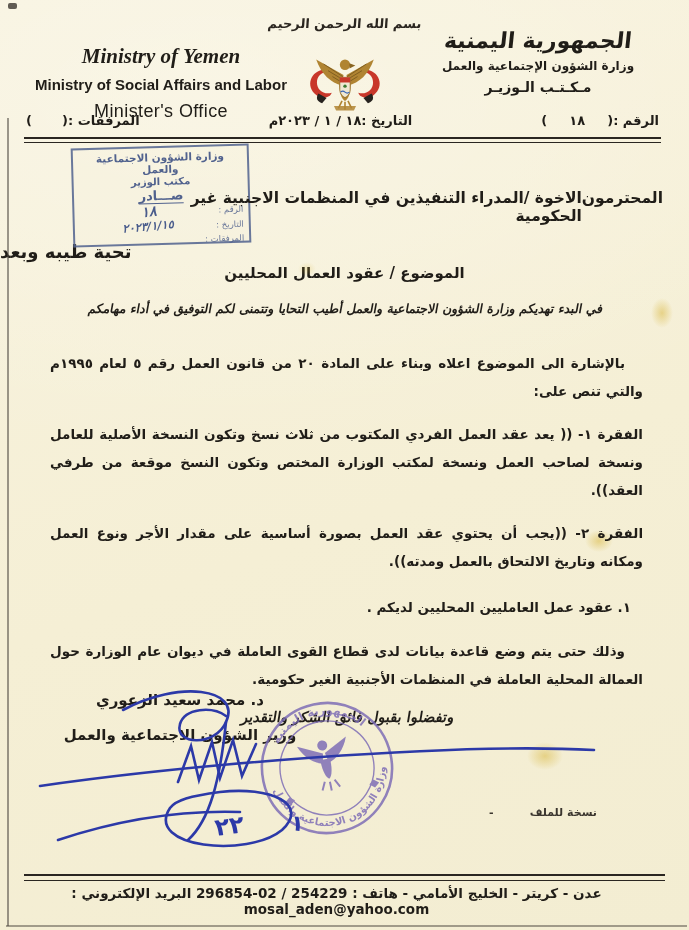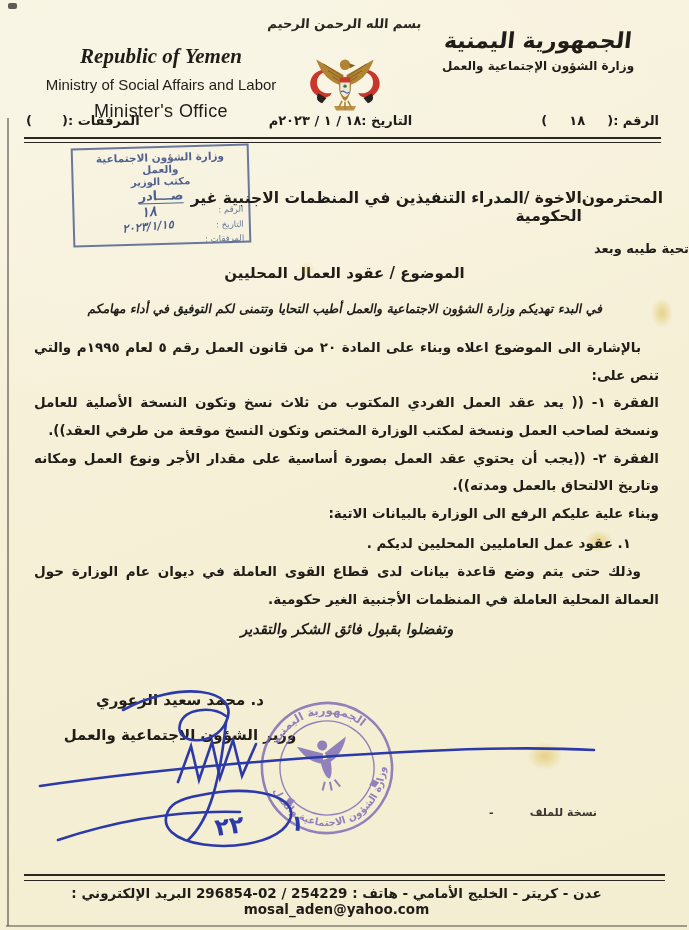--- a/index.html
+++ b/index.html
@@ -9,21 +9,21 @@
       radial-gradient(1200px 600px at 30% 10%, rgba(255,255,255,.25), transparent 60%),
       linear-gradient(160deg, #f8f3df 0%, #f5efd5 55%, #f3edd2 100%);
     font-family:"DejaVu Sans", sans-serif; color:#201d18; overflow:hidden;
   }
   
   .bismillah{position:absolute; top:16px; left:0; right:0; text-align:center;
     font-size:13px; font-weight:700; transform:skewX(-4deg); color:#2b2620;}
   .emblem{position:absolute; top:42px; left:297px;}
   .hdr-en{position:absolute; top:44px; left:30px; width:262px; text-align:center;}
   .hdr-en .l1{font-family:"Liberation Serif", serif; font-style:italic; font-size:21px; font-weight:600;}
-  .hdr-en .l2{font-family:"Liberation Sans", sans-serif; font-weight:normal; font-size:15px; margin-top:7px;}
+  .hdr-en .l2{font-family:"Liberation Sans", sans-serif; font-weight:bold; font-size:15px; margin-top:7px;}
   .hdr-en .l3{font-family:"Liberation Sans", sans-serif; font-weight:normal; font-size:18px; margin-top:8px; letter-spacing:.4px;}
   .hdr-ar{position:absolute; top:28px; right:26px; width:250px; text-align:center; direction:rtl;}
   .hdr-ar .l1{font-size:22px; font-weight:800; transform:skewX(-6deg); }
   .hdr-ar .l2{font-size:12px; font-weight:800; margin-top:6px;}
   .hdr-ar .l3{font-size:14px; font-weight:800; margin-top:6px; letter-spacing:1px;}
   .meta{position:absolute; top:113px; left:26px; right:30px; direction:rtl;
     display:flex; justify-content:space-between; align-items:center;
     font-size:13px; font-weight:800;}
   .meta .cell{display:flex; align-items:center;}
   .meta .gap-s{display:inline-block; width:22px;}
@@ -39,28 +39,28 @@
   .out-stamp .s3{font-size:13px; font-weight:800; text-align:center; letter-spacing:2px;
     text-decoration:underline; text-underline-offset:3px; margin-top:1px;}
   .out-stamp .row{display:flex; align-items:center; font-size:8.5px; margin-top:0px; min-height:13px;}
   .out-stamp .row .lbl{opacity:.85; white-space:nowrap;}
   .out-stamp .row .val{flex:1; text-align:center; font-style:italic; font-weight:700; color:#4a5c8c;}
   .out-stamp .row .val.num{font-size:14px; transform:rotate(-5deg);}
   .out-stamp .row .val.date{font-size:11.5px; transform:rotate(-4deg); direction:ltr;}
   
   .addr-row{position:absolute; top:189px; right:26px; left:150px; direction:rtl;
     display:flex; justify-content:space-between; font-size:15.5px; font-weight:800; z-index:3;}
-  .greeting{position:absolute; top:241px; left:0; right:0; text-align:right;
-    font-size:13px; font-weight:800;}
+  .greeting{position:absolute; top:241px; left:0; right:0; text-align:left;
+    font-size:18px; font-weight:800;}
   .subject{position:absolute; top:264px; left:0; right:0; text-align:center; font-size:15px;
     font-weight:800; text-underline-offset:4px;}
   .intro{position:absolute; top:301px; left:40px; right:40px; text-align:center; direction:rtl;
     font-size:12.5px; font-weight:600; font-style:italic; transform:skewX(4deg);}
   .body{position:absolute; top:334px; right:30px; left:34px; direction:rtl; z-index:2;}
-  .body p{margin:0; font-size:13.5px; font-weight:600; line-height:2.05; text-align:justify;}
+  .body p{margin:16px; font-size:13.5px; font-weight:600; line-height:2.05; text-align:justify;}
   .body p.ind{text-indent:18px;}
   .body .item{font-size:13.5px; font-weight:600; line-height:2.25; padding-right:28px;}
   .closing{margin-top:8px; text-align:center; font-size:14.5px; font-weight:800;
     font-style:italic; transform:skewX(5deg);}
   
   .sig-name{position:absolute; top:691px; left:58px; width:244px; text-align:center;
     font-size:15px; font-weight:800; direction:rtl;}
   .sig-title{position:absolute; top:726px; left:34px; width:292px; text-align:center;
     font-size:15px; font-weight:800; direction:rtl; z-index:2;}
   .round-stamp{position:absolute; top:697px; left:256px; width:142px; height:142px;
@@ -107,28 +107,29 @@
       <path d="M58 45 L72 45 L72 62 C72 68 68 71 65 72.5 C62 71 58 68 58 62 Z" fill="#efe8d2" stroke="#8a6520" stroke-width="1"></path>
       <path d="M58 45 L72 45 L72 52 L58 52 Z" fill="#c8372a"></path>
       <circle cx="65" cy="57" r="2.3" fill="#3d7a33"></circle>
       <path d="M59 65 q3 -2.6 6 0 q3 2.6 6 0" stroke="#3a66b5" stroke-width="1.6" fill="none"></path>
       <path d="M61 77 l-5 10 M65 78 l0 11 M69 77 l5 10" stroke="#b08432" stroke-width="2.2"></path>
       <path d="M50 84 L80 84 L77 90 L53 90 Z" fill="#b08432" opacity=".85"></path>
     </svg>
   </div>
 
   <div class="hdr-en">
-    <div class="l1">Republic of Yemen</div>
+    <div class="l1">Ministry of Yemen</div>
     <div class="l2">Ministry of Social Affairs and Labor</div>
     <div class="l3">Minister's Office</div>
   </div>
 
   <div class="hdr-ar">
     <div class="l1">الجمهورية اليمنية</div>
     <div class="l2">وزارة الشؤون الإجتماعية والعمل</div>
+    <div class="l3">مـكـتـب الـوزيـر</div>
   </div>
 
   <div class="meta">
     <span class="cell">
       <span>الرقم : </span>
       <span>(</span>
       <span class="gap-s"></span>
       <span>١٨</span>
       <span class="gap-s"></span>
       <span>)</span>
@@ -169,21 +170,20 @@
   </div>
 
   <div class="greeting">تحية طيبه وبعد</div>
   <div class="subject">الموضوع / عقود العمال المحليين</div>
   <div class="intro">في البدء تهديكم وزارة الشؤون الاجتماعية والعمل أطيب التحايا وتتمنى لكم التوفيق في أداء مهامكم</div>
 
   <div class="body">
     <p class="ind">بالإشارة الى الموضوع اعلاه وبناء على المادة ٢٠ من قانون العمل رقم ٥ لعام ١٩٩٥م والتي تنص على:</p>
     <p>الفقرة ١- (( يعد عقد العمل الفردي المكتوب من ثلاث نسخ وتكون النسخة الأصلية للعامل ونسخة لصاحب العمل ونسخة لمكتب الوزارة المختص وتكون النسخ موقعة من طرفي العقد)).</p>
     <p>الفقرة ٢- ((يجب أن يحتوي عقد العمل بصورة أساسية على مقدار الأجر ونوع العمل ومكانه وتاريخ الالتحاق بالعمل ومدته)).</p>
-    <p>وبناء علية عليكم الرفع الى الوزارة بالبيانات الاتية:</p>
     <div class="item">١. عقود عمل العامليين المحليين لديكم .</div>
     <p class="ind">وذلك حتى يتم وضع قاعدة بيانات لدى قطاع القوى العاملة في ديوان عام الوزارة حول العمالة المحلية العاملة في المنظمات الأجنبية الغير حكومية.</p>
     <div class="closing">وتفضلوا بقبول فائق الشكر والتقدير</div>
   </div>
 
   <div class="sig-name">د. محمد سعيد الزعوري</div>
   <div class="sig-title">وزير الشؤون الاجتماعية والعمل</div>
 
   <div class="round-stamp">
     <svg width="142" height="142" viewBox="0 0 142 142">

